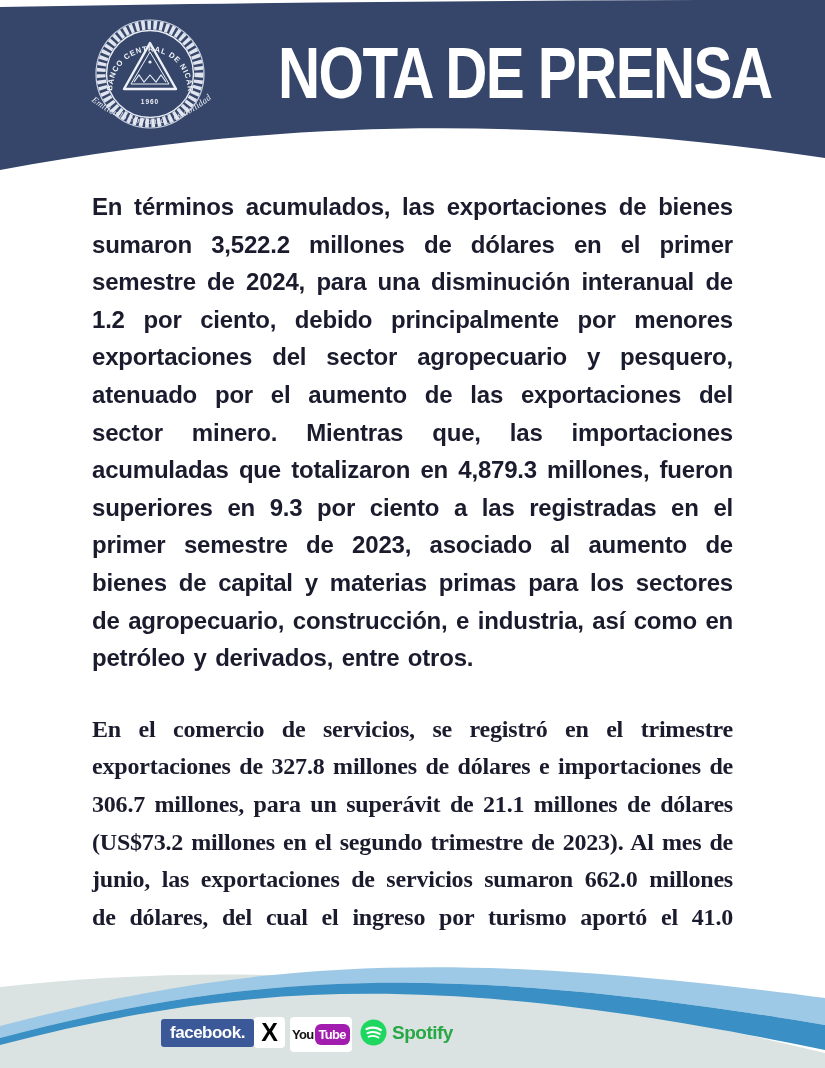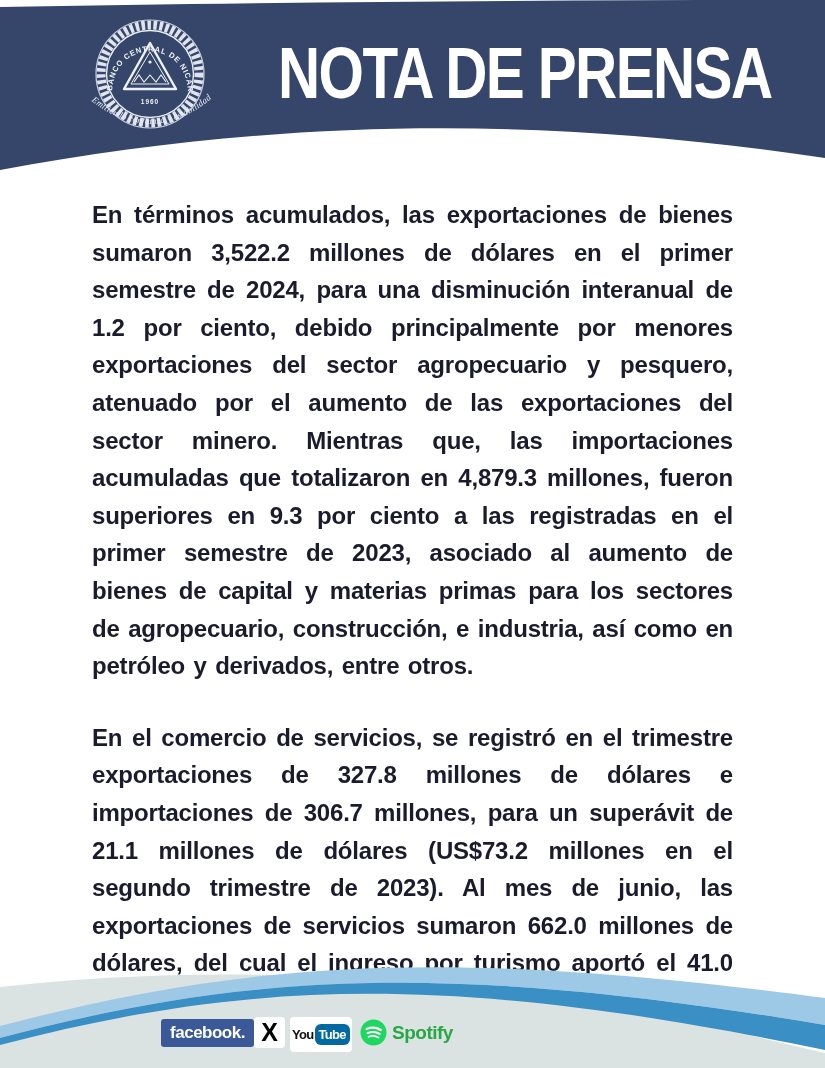--- a/index.html
+++ b/index.html
@@ -15,43 +15,43 @@
     letter-spacing:-2px;transform:scaleX(0.80);transform-origin:left top;
     white-space:nowrap;
   }
   .logo-svg{position:absolute;left:78px;top:10px;}
   
   .body-text{
     position:absolute;left:92px;top:188px;width:641px;
     color:#1b1b2e;font-weight:bold;font-size:24px;line-height:37.6px;
     text-align:justify;letter-spacing:-0.2px;word-spacing:2px;
   }
-  .body-text p{margin:8px 0 34px 0;}
-  .body-text p.last{text-align-last:justify;}
+  .body-text p{margin:0 0 34px 0;}
+  .body-text p.last{text-align-last:justify;font-family:Liberation Serif, serif;}
   
   .footer-svg{position:absolute;left:0;bottom:0;display:block;}
   .social-row{position:absolute;left:0;top:1014px;width:825px;height:40px;}
   .fb-badge{
     position:absolute;left:161px;top:5px;width:93px;height:28px;
     background:#3b5998;border-radius:3px;color:#ffffff;
     font-size:17px;font-weight:bold;display:flex;align-items:center;justify-content:center;
     letter-spacing:-0.5px;
   }
   .x-badge{
     position:absolute;left:254px;top:3px;width:31px;height:31px;background:#ffffff;border-radius:4px;
     display:flex;align-items:center;justify-content:center;
     color:#000000;font-size:25px;font-weight:bold;
   }
   .yt-badge{
     position:absolute;left:290px;top:3px;width:62px;height:35px;background:#ffffff;border-radius:4px;
     display:flex;align-items:center;justify-content:center;gap:1px;
   }
   .yt-you{color:#111111;font-size:13px;font-weight:bold;letter-spacing:-0.7px;}
   .yt-tube{
-    background:#0369a1;color:#ffffff;border-radius:6px;
+    background:#a21caf;color:#ffffff;border-radius:6px;
     font-size:13px;font-weight:bold;padding:3px 4px;letter-spacing:-0.7px;text-align:center;
   }
   .sp-badge{position:absolute;left:360px;top:3px;height:31px;display:flex;align-items:center;gap:5px;}
   .sp-label{color:#28a745;font-size:19px;font-weight:bold;letter-spacing:-0.5px;}
   .site-link{
     position:absolute;left:568px;top:10px;color:#1f3a60;font-size:21px;letter-spacing:0.2px;
   }
 </style>
 </head>
 <body>

